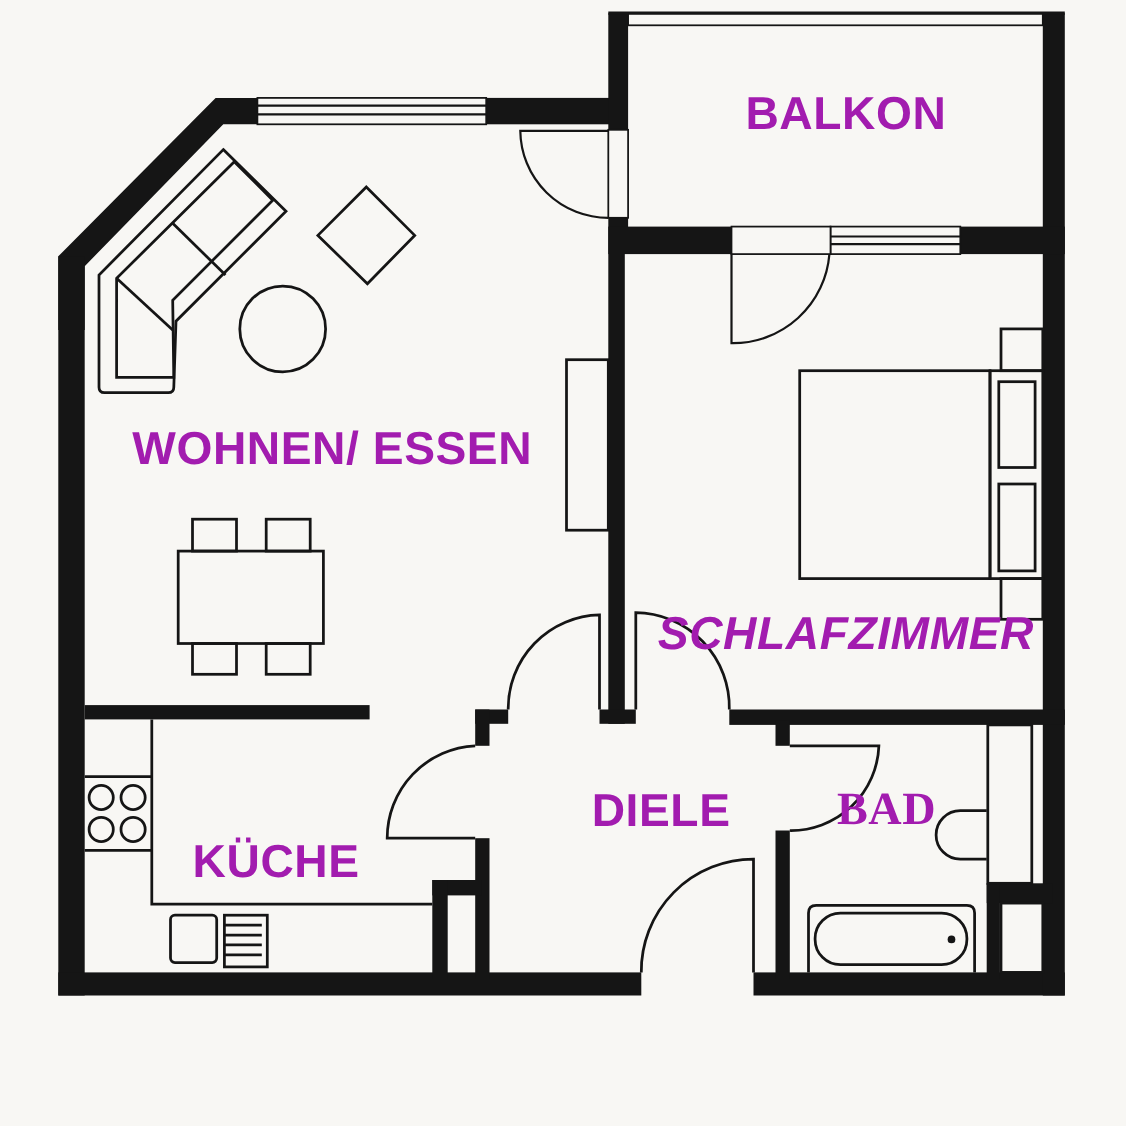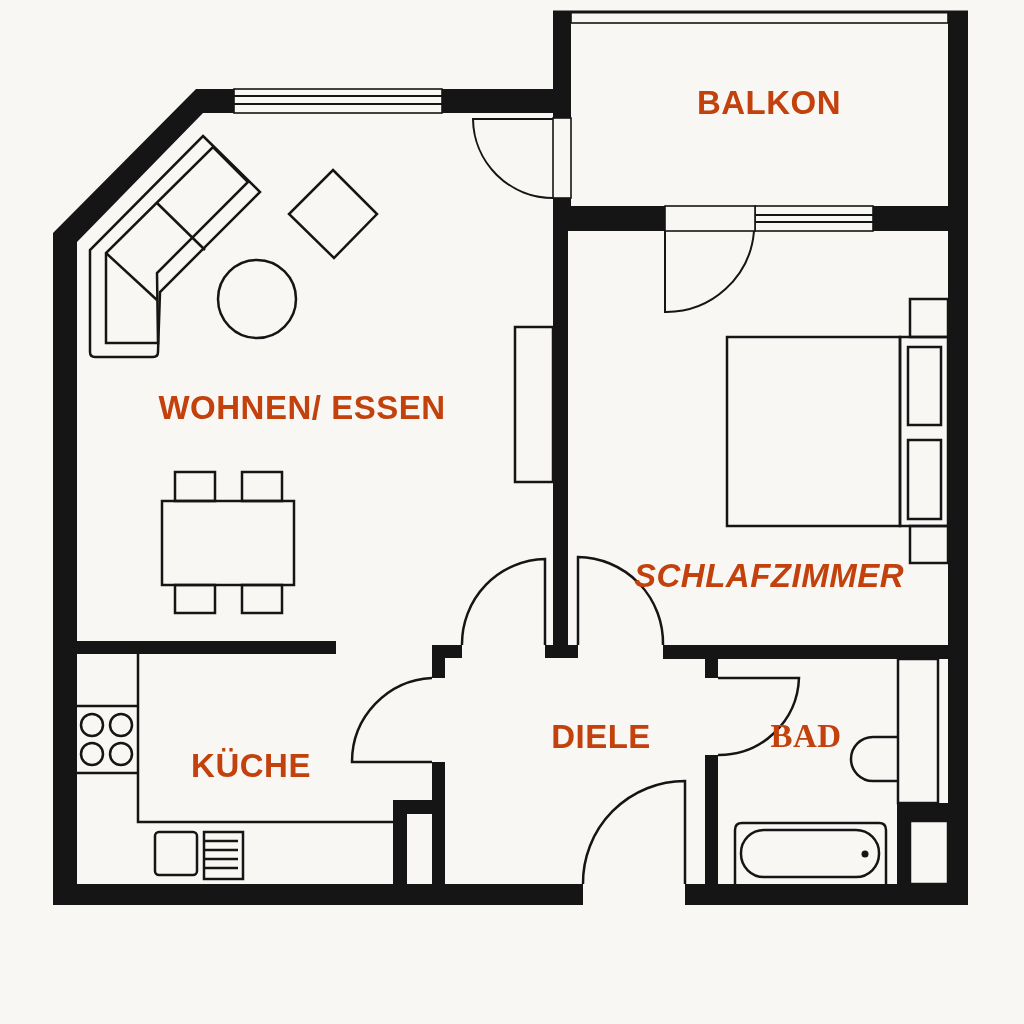--- a/index.html
+++ b/index.html
@@ -11,22 +11,22 @@
       font-family: "Liberation Sans", "DejaVu Sans", sans-serif;
     }
     #plan { position: absolute; left: 0; top: 0; width: 1024px; height: 1024px; }
     .wall { fill: #151515; }
     .thin { fill: none; stroke: #151515; stroke-width: 2.5; }
     .arc { fill: none; stroke: #151515; stroke-width: 2; }
     .win { fill: #f8f7f4; stroke: #151515; stroke-width: 1.6; }
     .label {
       position: absolute;
       font-weight: bold;
-      color: #c2410c;
-      font-size: 33px;
+      color: #a21caf;
+      font-size: 42px;
       letter-spacing: 0.5px;
       white-space: nowrap;
       transform: translate(-50%, -50%);
     }
   </style>
 </head>
 <body>
 
 <svg id="plan" viewBox="0 0 1024 1024" xmlns="http://www.w3.org/2000/svg">
 
@@ -162,15 +162,15 @@
     <path class="thin" d="M897,737 L873,737 A22,22 0 0 0 873,781 L897,781"></path>
     <path class="thin" d="M735,884 L735,830 Q735,823 742,823 L879,823 Q886,823 886,830 L886,884"></path>
     <rect class="thin" x="741" y="830" width="138" height="47" rx="23"></rect>
     <circle cx="865" cy="854" r="3.5" fill="#151515"></circle>
   </g>
 </svg>
 
 <div class="label" style="left:769px; top:103px;">BALKON</div>
 <div class="label" style="left:302px; top:408px;text-align:right;">WOHNEN/ ESSEN</div>
 <div class="label" style="left:769px; top:576px;font-style:italic;">SCHLAFZIMMER</div>
-<div class="label" style="left:251px; top:766px;">KÜCHE</div>
+<div class="label" style="left:251px; top:783px;">KÜCHE</div>
 <div class="label" style="left:601px; top:737px;">DIELE</div>
 <div class="label" style="left:806px; top:736px;font-family:Liberation Serif, serif;">BAD</div>
 
 </body></html>

